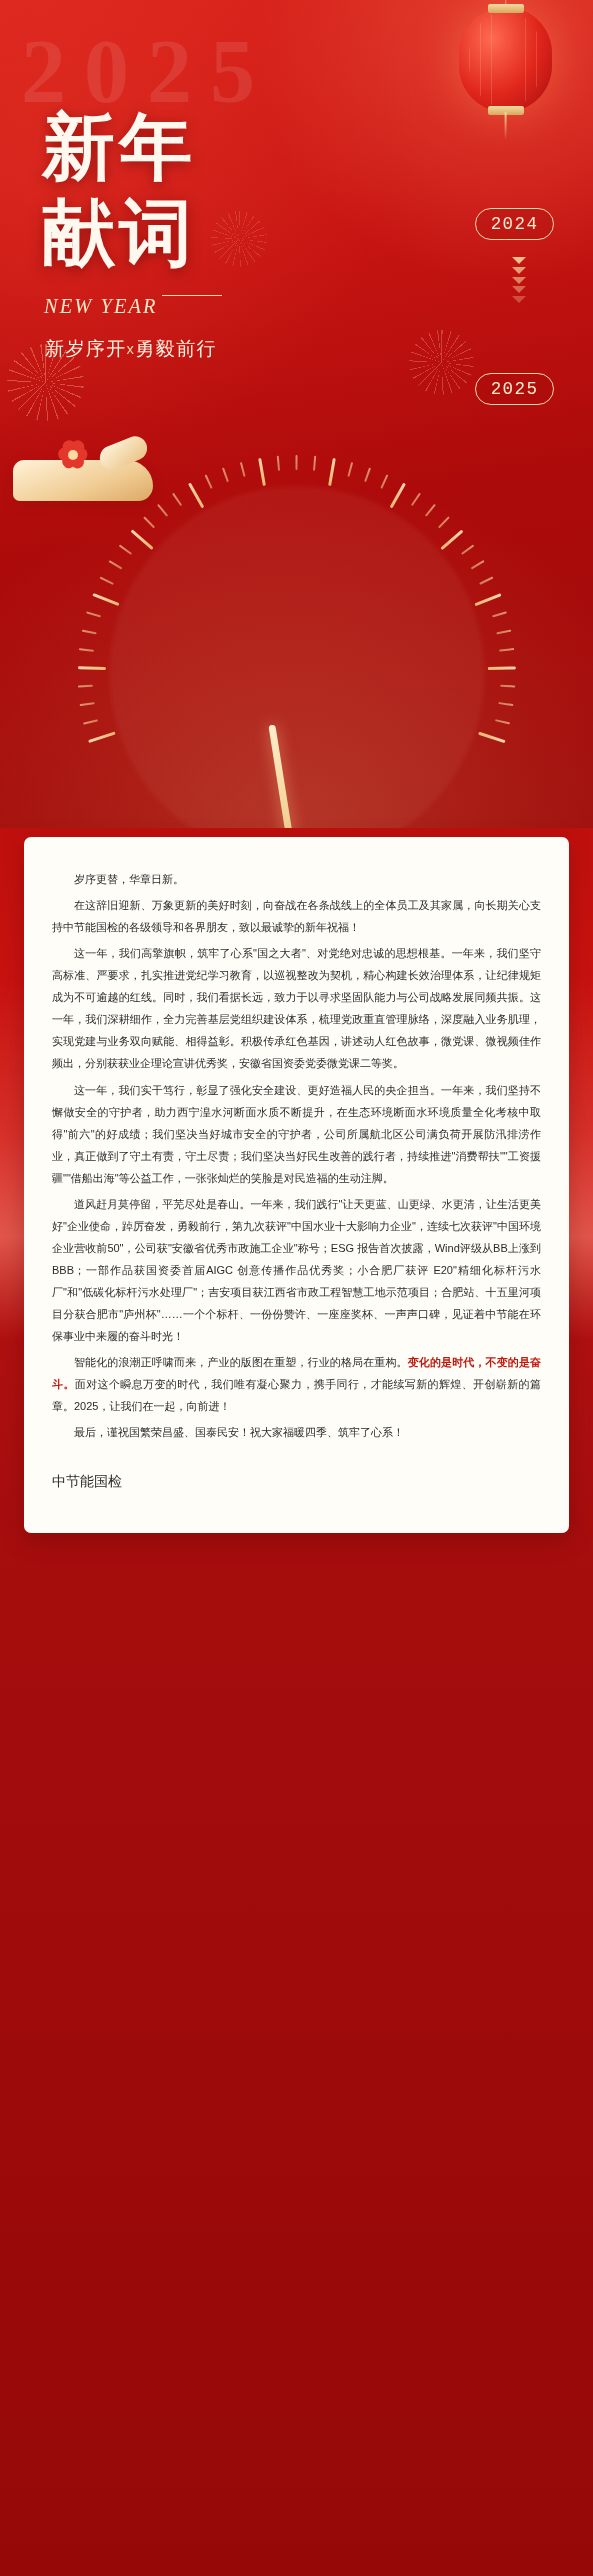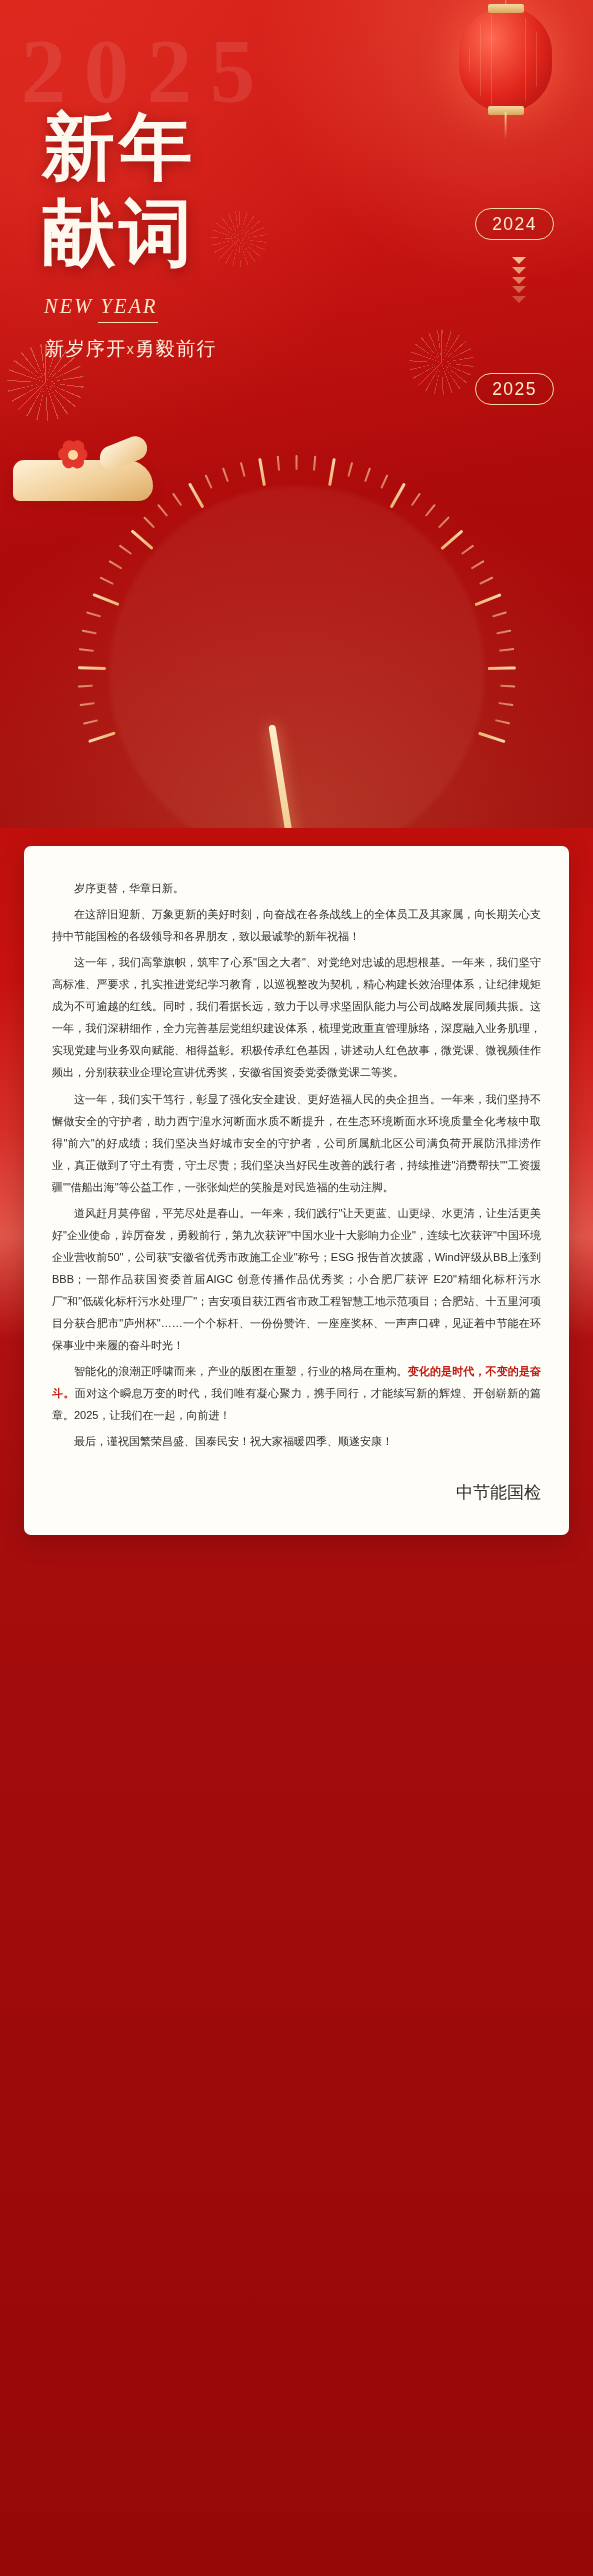--- a/index.html
+++ b/index.html
@@ -96,23 +96,22 @@
     line-height: 1.18;
     color: #fff8ef;
     letter-spacing: 4.2px;
     text-shadow: 0 2.8px 12.6px rgba(90,0,0,0.5);
   }
   .en-row {
     position: absolute;
     left: 44px;
     top: 295px;
     display: flex;
-    align-items: flex-end;
+    align-items: flex-start;
     gap: 4px;
-    flex-direction: column;
   }
   .en-text {
     font-family: "Liberation Serif", serif;
     font-style: italic;
     font-size: 20.4px;
     letter-spacing: 2.1px;
     color: #ffe9c9;
   }
   .en-rule {
     width: 60px; height: 1.4px;
@@ -138,21 +137,21 @@
     width: 79px;
     height: 32px;
     border: 1.4px solid #f3d9a2;
     border-radius: 16px;
     color: #ffeccc;
     font-size: 17.5px;
     letter-spacing: 1.4px;
     display: flex;
     align-items: center;
     justify-content: center;
-    font-family: Liberation Sans, sans-serif;
+    font-family: Liberation Mono, monospace;
     background: rgba(160,10,10,0.25);
   }
   .pill.y2024 { top: 208px; }
   .pill.y2025 { top: 373px; }
   .chev-stack {
     position: absolute;
     right: 67px;
     top: 257px;
     display: flex;
     flex-direction: column;
@@ -277,40 +276,40 @@
     width: 9.8px; height: 9.8px;
     margin: -4.9px 0 0 -4.9px;
     background: #ffd9a0;
     border-radius: 50%;
     z-index: 2;
   }
 
   
   .card {
     position: relative;
-    margin: 18px 24px 28px;
+    margin: 9px 24px 28px;
     background: #fffdf8;
     border-radius: 7px;
-    padding: 31px 28px 25px;
+    padding: 31px 28px 38px;
     box-shadow: 0 7px 24px rgba(70,0,0,0.28);
   }
   .card p {
     font-size: 11px;
     line-height: 2.0;
     color: #2b2b2b;
     text-align: justify;
     text-indent: 2em;
     margin-bottom: 4.2px;
     font-family: "Liberation Sans", sans-serif;
   }
   .hl { color: #c01a10; font-weight: bold; }
   .sign {
     margin-top: 24px;
-    text-align: right;
-    font-size: 17px;
+    text-align: left;
+    font-size: 14px;
     line-height: 2.0;
     color: #2b2b2b;
   }
   .footer-space { height: 7px; }
 </style>
 </head>
 <body>
 
 <div class="page">
 
@@ -428,21 +427,21 @@
   </section>
 
   <article class="card">
     <div id="paragraphs">
         <p>岁序更替，华章日新。</p>
         <p>在这辞旧迎新、万象更新的美好时刻，向奋战在各条战线上的全体员工及其家属，向长期关心支持中节能国检的各级领导和各界朋友，致以最诚挚的新年祝福！</p>
         <p>这一年，我们高擎旗帜，筑牢了心系"国之大者"、对党绝对忠诚的思想根基。一年来，我们坚守高标准、严要求，扎实推进党纪学习教育，以巡视整改为契机，精心构建长效治理体系，让纪律规矩成为不可逾越的红线。同时，我们看据长远，致力于以寻求坚固队能力与公司战略发展同频共振。这一年，我们深耕细作，全力完善基层党组织建设体系，梳理党政重直管理脉络，深度融入业务肌理，实现党建与业务双向赋能、相得益彰。积极传承红色基因，讲述动人红色故事，微党课、微视频佳作频出，分别获获业企理论宣讲优秀奖，安徽省国资委党委微党课二等奖。</p>
         <p>这一年，我们实干笃行，彰显了强化安全建设、更好造福人民的央企担当。一年来，我们坚持不懈做安全的守护者，助力西宁湟水河断面水质不断提升，在生态环境断面水环境质量全化考核中取得"前六"的好成绩；我们坚决当好城市安全的守护者，公司所属航北区公司满负荷开展防汛排涝作业，真正做到了守土有责，守土尽责；我们坚决当好民生改善的践行者，持续推进"消费帮扶""工资援疆""借船出海"等公益工作，一张张灿烂的笑脸是对民造福的生动注脚。</p>
         <p>道风赶月莫停留，平芜尽处是春山。一年来，我们践行"让天更蓝、山更绿、水更清，让生活更美好"企业使命，踔厉奋发，勇毅前行，第九次获评"中国水业十大影响力企业"，连续七次获评"中国环境企业营收前50"，公司获"安徽省优秀市政施工企业"称号；ESG 报告首次披露，Wind评级从BB上涨到BBB；一部作品获国资委首届AIGC 创意传播作品优秀奖；小合肥厂获评 E20"精细化标杆污水厂"和"低碳化标杆污水处理厂"；吉安项目获江西省市政工程智慧工地示范项目；合肥站、十五里河项目分获合肥市"庐州杯"……一个个标杆、一份份赞许、一座座奖杯、一声声口碑，见证着中节能在环保事业中来履的奋斗时光！</p>
         <p>智能化的浪潮正呼啸而来，产业的版图在重塑，行业的格局在重构。<span class="hl">变化的是时代，不变的是奋斗。</span>面对这个瞬息万变的时代，我们唯有凝心聚力，携手同行，才能续写新的辉煌、开创崭新的篇章。2025，让我们在一起，向前进！</p>
-        <p>最后，谨祝国繁荣昌盛、国泰民安！祝大家福暖四季、顺遂安康！</p>
+        <p>最后，谨祝国繁荣昌盛、国泰民安！祝大家福暖四季、筑牢了心系！</p>
       </div>
     <div class="sign">
       <div>中节能国检</div>
     </div>
   </article>
 
   <div class="footer-space"></div>
 </div>
 
 

